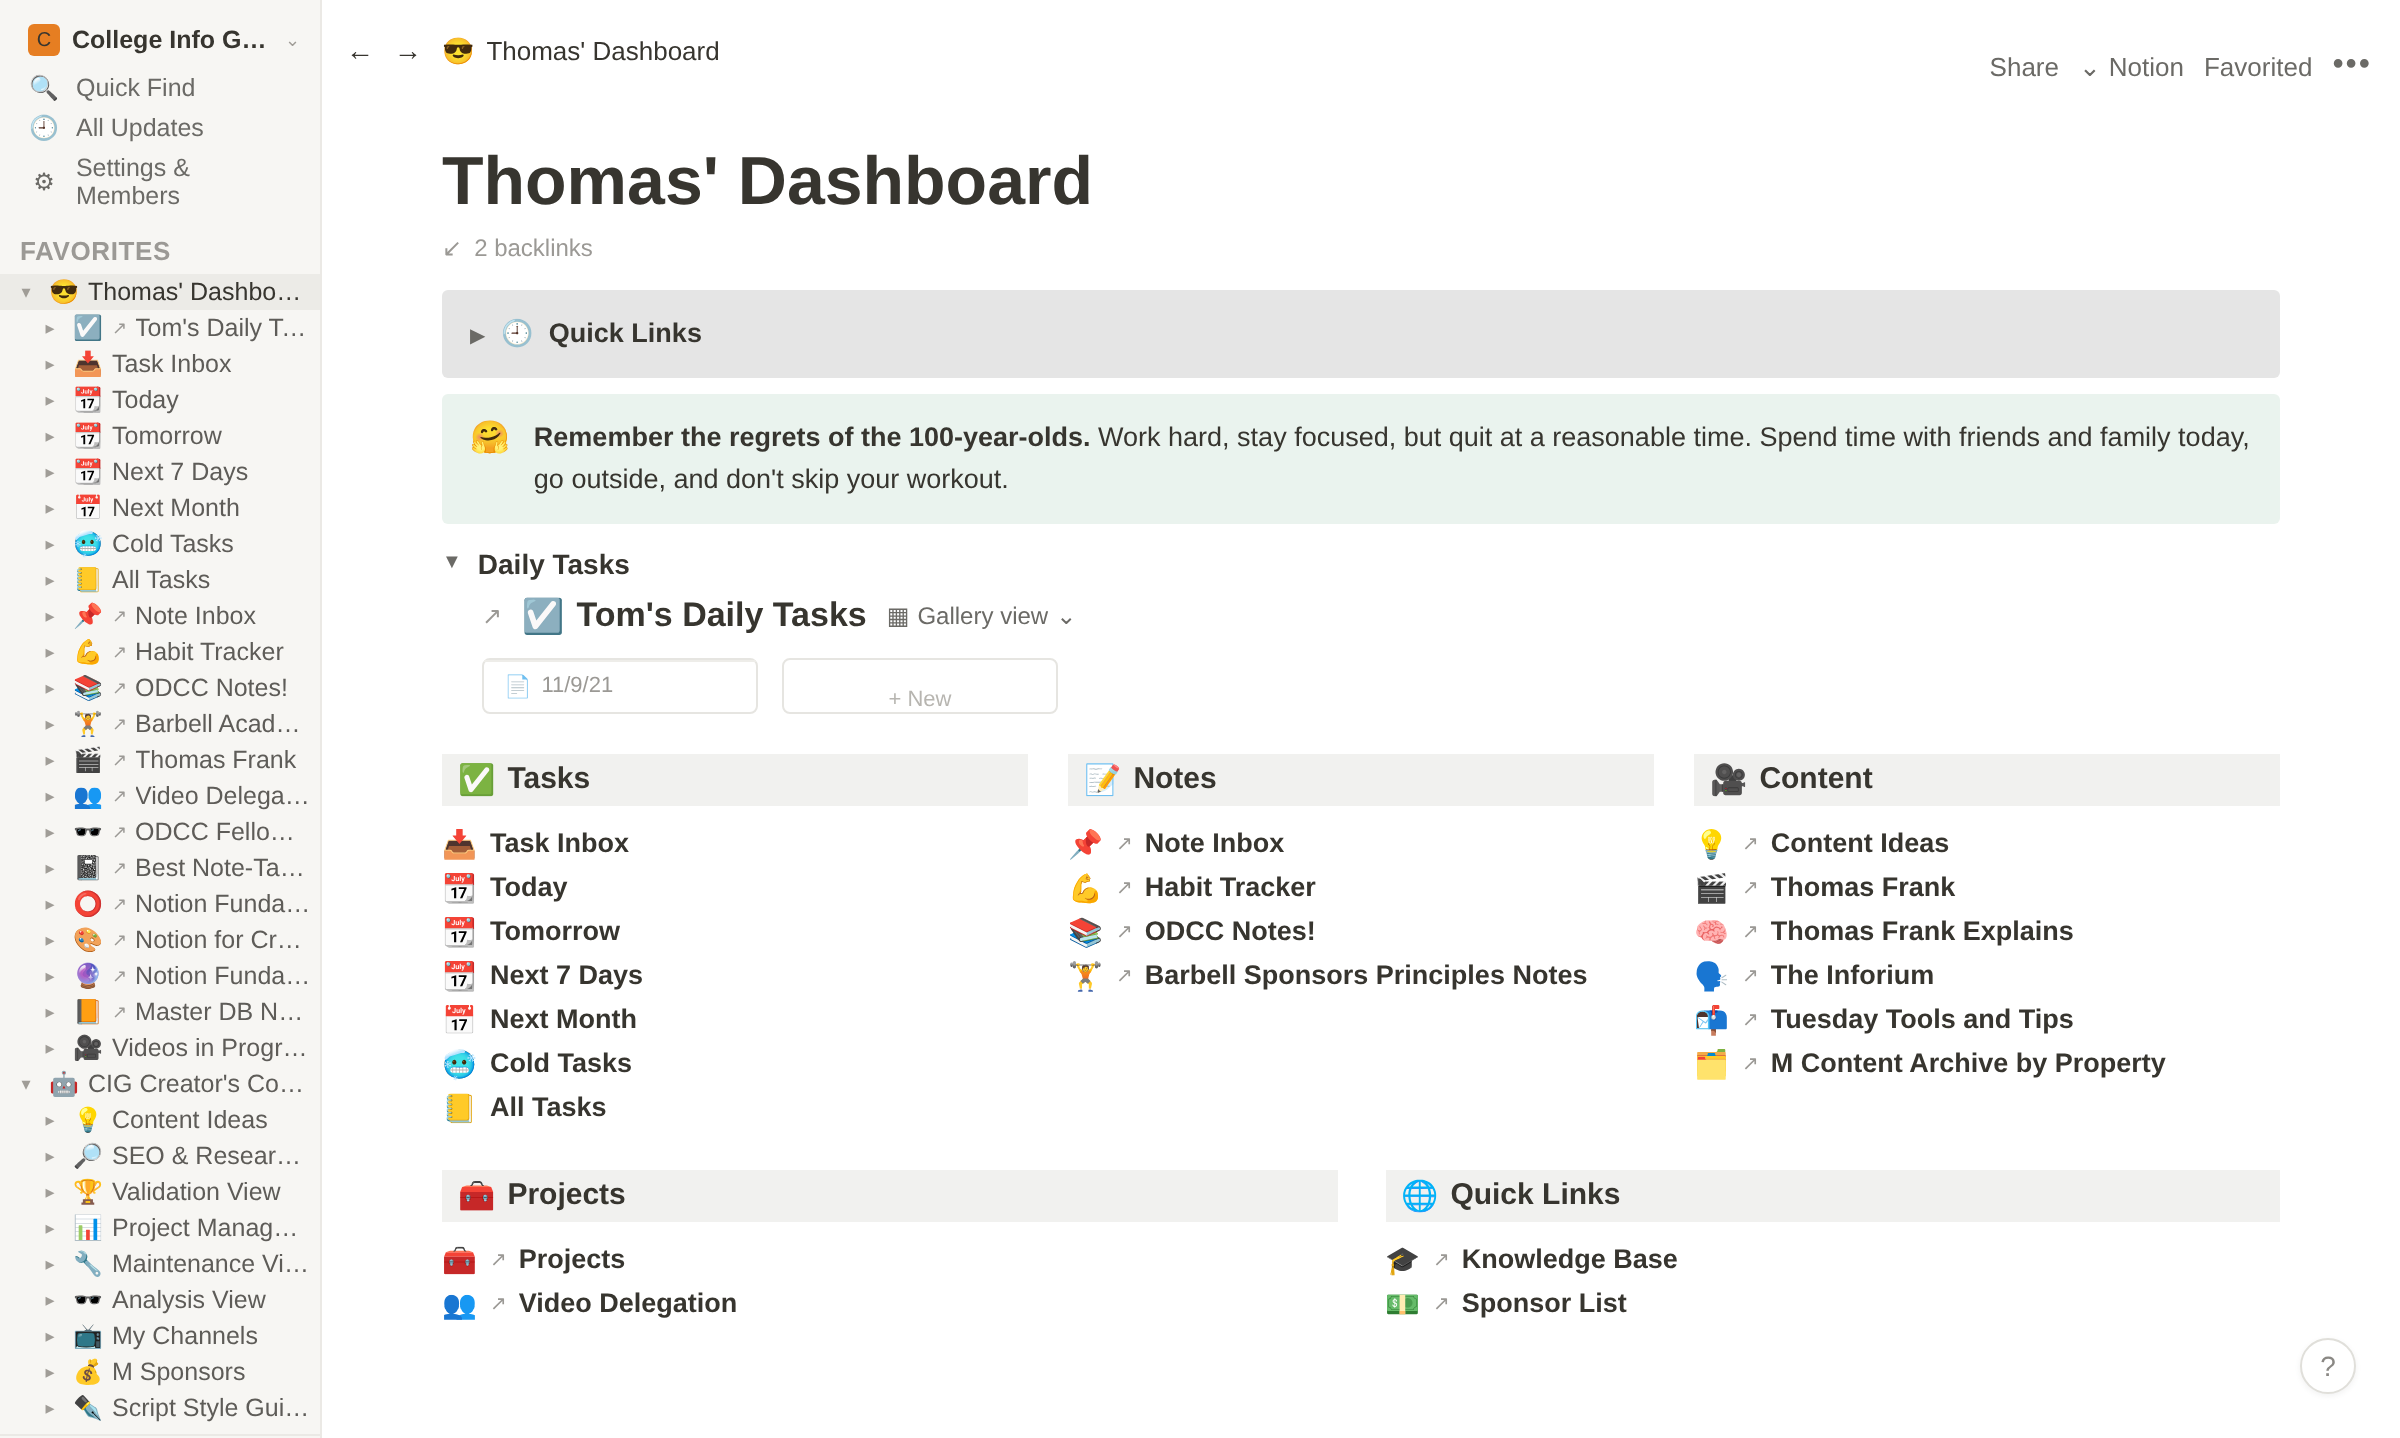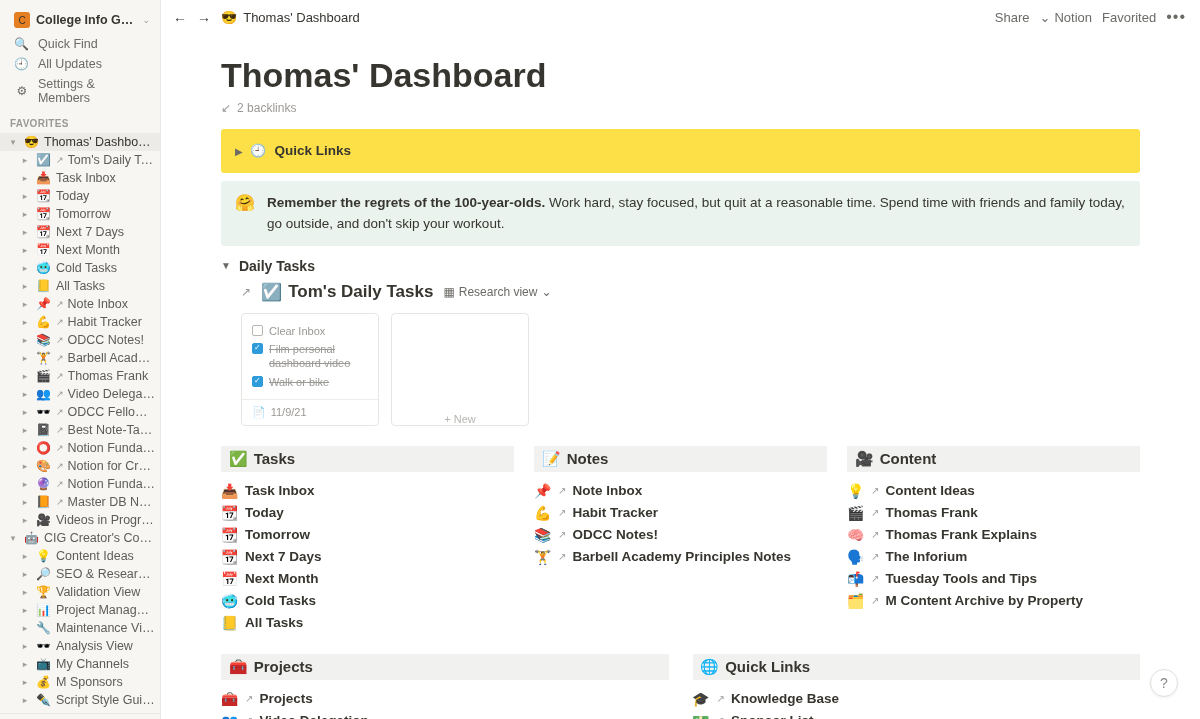--- a/index.html
+++ b/index.html
@@ -36,21 +36,21 @@
   display:flex;align-items:center;justify-content:center;font-size:10px;
 }
 .ws-name { font-weight: 700; flex:1; white-space: nowrap; overflow: hidden; text-overflow: ellipsis;}
 .ws-chev { font-size: 9px; color:#a09d97; }
 .sb-util {
   display: flex; align-items: center; gap: 8px;
   padding: 3px 10px 3px 14px; color: #6b6a66; cursor: pointer;
 }
 .sb-util .u-icon { width:16px; display:inline-flex; justify-content:center; font-size:12px;}
 .sb-section-label {
-  font-size: 10px; font-weight: 600; color: #9b9995;
+  font-size: 13px; font-weight: 600; color: #9b9995;
   padding: 10px 14px 4px 10px; letter-spacing: 0.3px;
 }
 .sb-tree { padding-bottom: 4px; }
 .sb-item {
   display: flex; align-items: center; gap: 4px;
   padding: 2px 4px 2px 6px; color: #5e5c58; cursor: pointer;
   white-space: nowrap; overflow: hidden;
 }
 .sb-item.active { background: #ecebe7; font-weight:500; color:#37352f;}
 .sb-toggle { width:14px; text-align:center; font-size:9px; color:#a09d97; }
@@ -65,31 +65,31 @@
 
 .main { flex:1; display:flex; flex-direction:column; height:100%; overflow:hidden;}
 .topbar {
   display:flex; align-items:center; padding: 8px 14px 8px 12px; gap:10px;
   font-size:13px;
 }
 .topbar .nav-arrows { display:flex; gap:10px; color:#37352f; }
 .topbar .arrow { cursor:pointer; font-size:14px;}
 .topbar .bc { display:flex; align-items:center; gap:6px; }
 .topbar .spacer { flex:1; }
-.topbar .act { color:#6b6a66; cursor:pointer; display:flex; align-items:center; gap:4px;}
+.topbar .act { color:#6b6a66; cursor:pointer; display:flex; align-items:center; gap:4px;margin-top:16px;}
 .topbar .dots { font-size:16px; letter-spacing:1px; }
 
 .content {
   flex:1; overflow-y:auto; padding: 4px 60px 40px 60px;
 }
 .page-title { font-size: 34px; font-weight:700; margin: 18px 0 6px 0;}
 .backlinks { font-size:12px; color:#9b9995; display:flex; align-items:center; gap:6px; margin-bottom:14px; cursor:pointer;}
 
 .callout {
-  background:#fde047; border-radius:3px; padding:12px 14px;
+  background:#e5e5e5; border-radius:3px; padding:12px 14px;
   display:flex; gap:12px; margin-bottom:8px; font-size:13.5px;
 }
 .callout.mint { background:#eaf3ee; }
 .callout .c-icon { font-size:16px; }
 .callout .c-body { flex:1; line-height:1.5; }
 .ql-toggle { font-size:10px; color:#6b6a66; margin-right:4px;}
 .ql-clock { font-size:13px; margin-right:4px;}
 .ql-title { font-weight:600; }
 
 .section-toggle { display:flex; align-items:center; gap:8px; margin:12px 0 8px 0; font-size:14px; }
@@ -398,40 +398,26 @@
 
     <div class="linked-db">
       <div class="linked-db-head">
         <span class="ld-arrow">↗</span>
         <span class="ld-title">
           <span>☑️</span>
           <span>Tom's Daily Tasks</span>
         </span>
         <span class="ld-view">
           <span>▦</span>
-          <span>Research view</span>
+          <span>Gallery view</span>
           <span>⌄</span>
         </span>
       </div>
       <div class="gallery">
         <div class="card">
-          <div class="card-body" id="card-body">
-              <div class="card-row">
-                <span class="cb"></span>
-                <span class="">Clear Inbox</span>
-              </div>
-              <div class="card-row">
-                <span class="cb checked"></span>
-                <span class="ct">Film personal dashboard video</span>
-              </div>
-              <div class="card-row">
-                <span class="cb checked"></span>
-                <span class="ct">Walk or bike</span>
-              </div>
-            </div>
           <div class="card-foot">
             <span>📄</span>
             <span>11/9/21</span>
           </div>
         </div>
         <div class="card new">
           <span>+ New</span>
         </div>
       </div>
     </div>
@@ -487,21 +473,21 @@
             <span class="pl-text">Habit Tracker</span>
           </div>
           <div class="page-link">
             <span class="pl-emoji">📚</span>
             <span class="pl-arrow">↗</span>
             <span class="pl-text">ODCC Notes!</span>
           </div>
           <div class="page-link">
             <span class="pl-emoji">🏋️</span>
             <span class="pl-arrow">↗</span>
-            <span class="pl-text">Barbell Academy Principles Notes</span>
+            <span class="pl-text">Barbell Sponsors Principles Notes</span>
           </div>
         </div>
         <div class="col">
           <div class="col-header">
             <span>🎥</span>
             <span>Content</span>
           </div>
           <div class="page-link">
             <span class="pl-emoji">💡</span>
             <span class="pl-arrow">↗</span>

